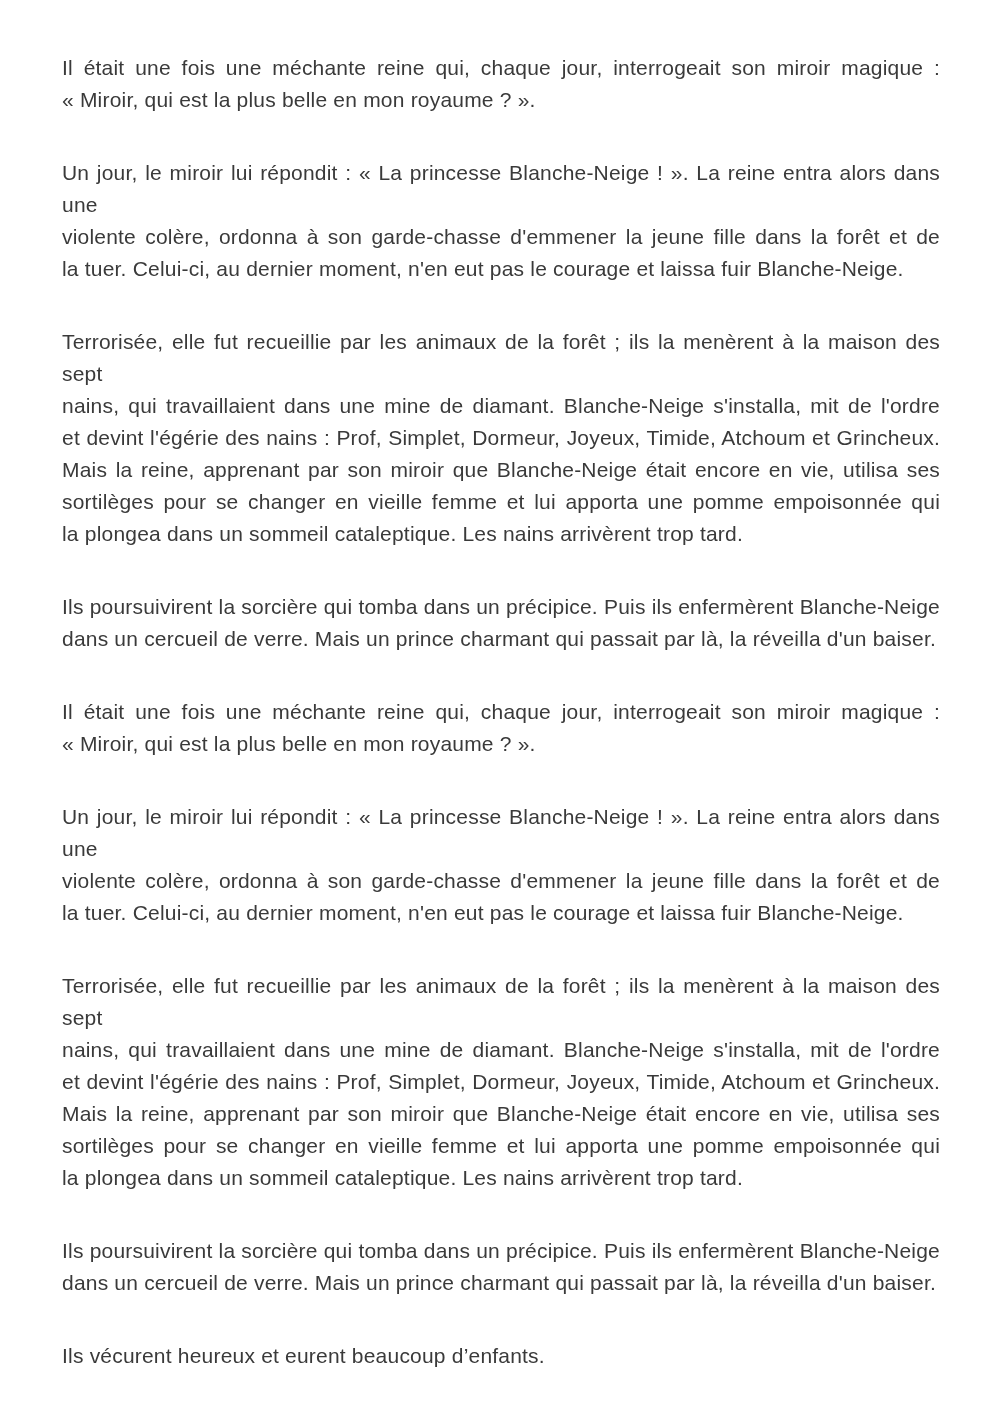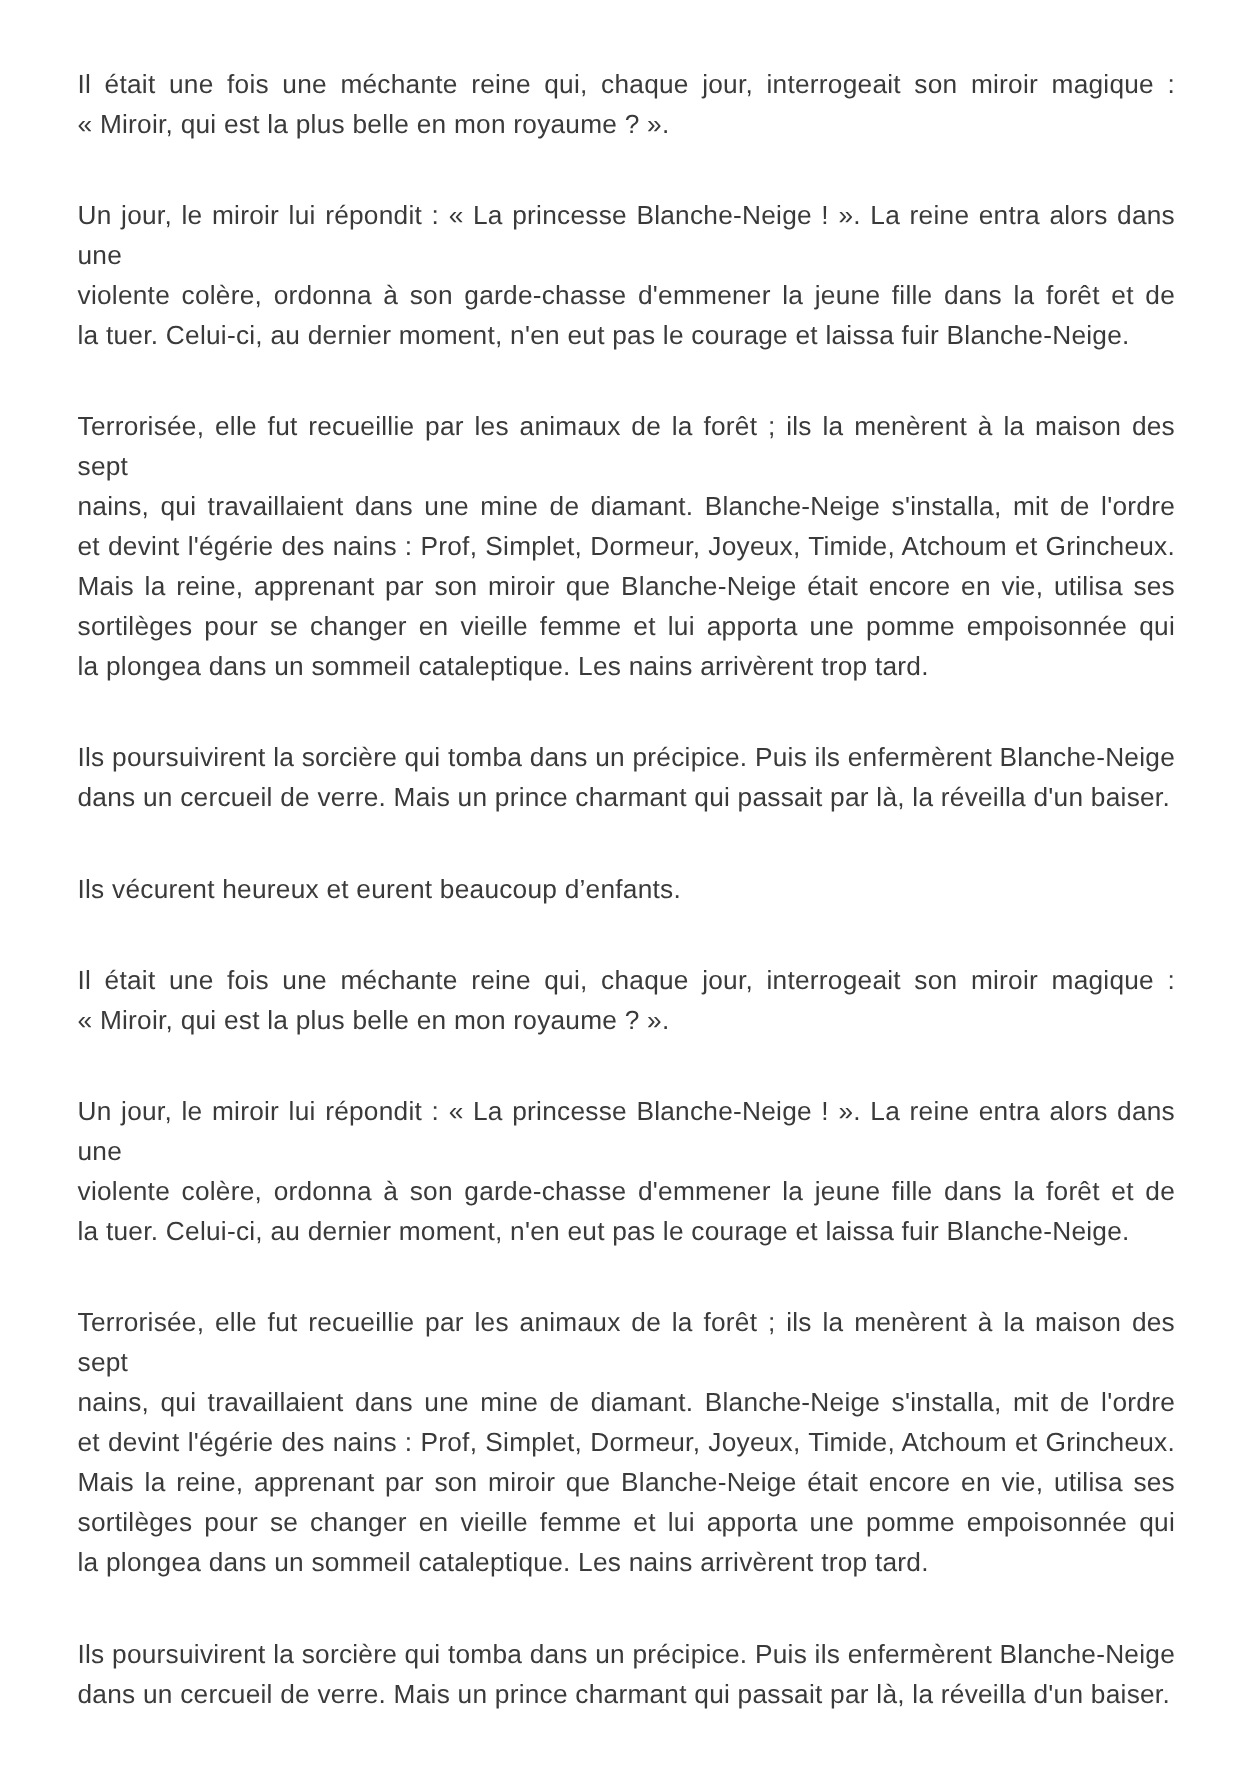--- a/index.html
+++ b/index.html
@@ -57,23 +57,20 @@
       <div class="line">et devint l'égérie des nains : Prof, Simplet, Dormeur, Joyeux, Timide, Atchoum et Grincheux.</div>
       <div class="line">Mais la reine, apprenant par son miroir que Blanche-Neige était encore en vie, utilisa ses</div>
       <div class="line">sortilèges pour se changer en vieille femme et lui apporta une pomme empoisonnée qui</div>
       <div class="line last">la plongea dans un sommeil cataleptique. Les nains arrivèrent trop tard.</div>
     </div>
   <div class="paragraph">
       <div class="line">Ils poursuivirent la sorcière qui tomba dans un précipice. Puis ils enfermèrent Blanche-Neige</div>
       <div class="line last">dans un cercueil de verre. Mais un prince charmant qui passait par là, la réveilla d'un baiser.</div>
     </div>
   <div class="paragraph">
-      <div class="line last">Ils vécurent heureux et eurent beaucoup d’enfants.</div>
-    </div>
-  <div class="paragraph">
       <div class="line">Il était une fois une méchante reine qui, chaque jour, interrogeait son miroir magique :</div>
       <div class="line last">« Miroir, qui est la plus belle en mon royaume ? ».</div>
     </div>
   <div class="paragraph">
       <div class="line">Un jour, le miroir lui répondit : « La princesse Blanche-Neige ! ». La reine entra alors dans une</div>
       <div class="line">violente colère, ordonna à son garde-chasse d'emmener la jeune fille dans la forêt et de</div>
       <div class="line last">la tuer. Celui-ci, au dernier moment, n'en eut pas le courage et laissa fuir Blanche-Neige.</div>
     </div>
   <div class="paragraph">
       <div class="line">Terrorisée, elle fut recueillie par les animaux de la forêt ; ils la menèrent à la maison des sept</div>

